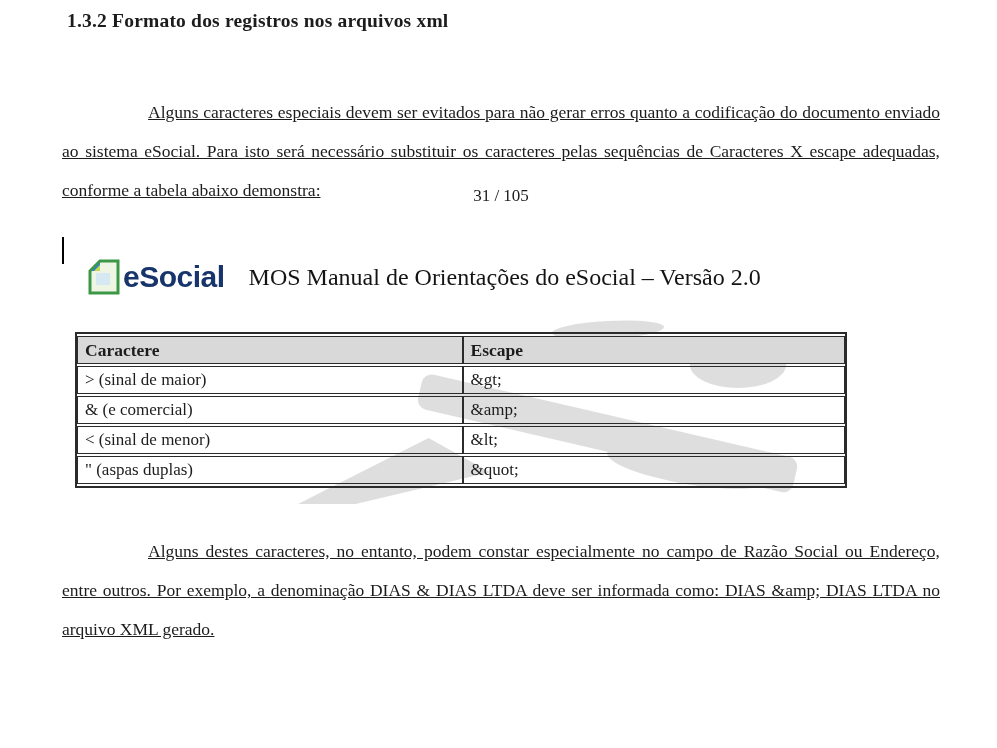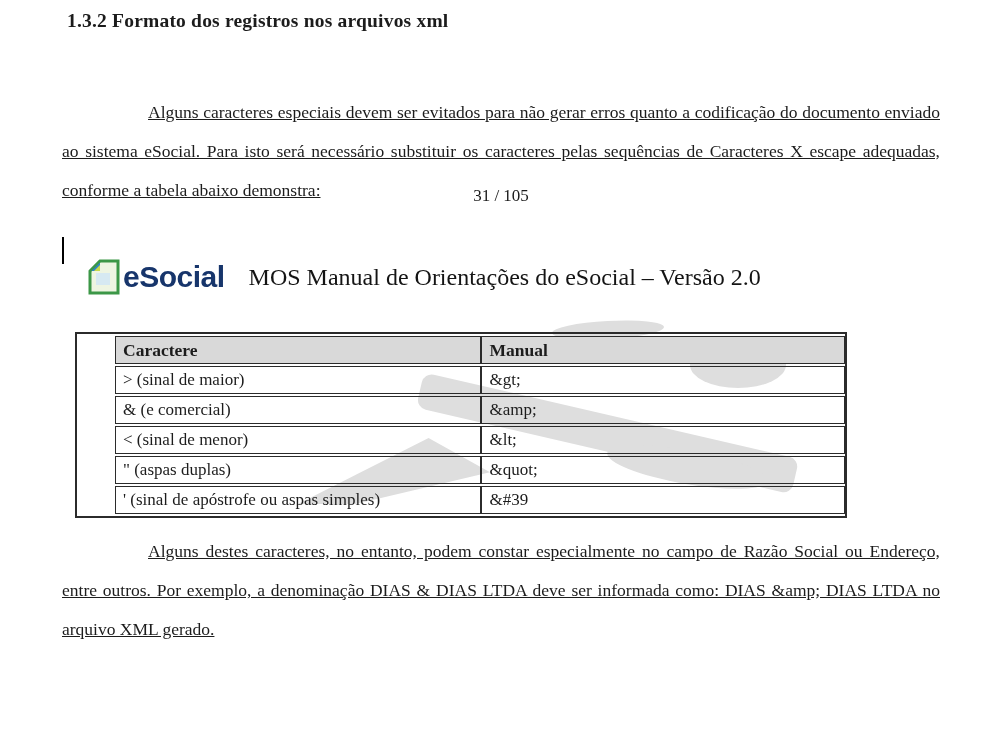--- a/index.html
+++ b/index.html
@@ -38,21 +38,21 @@
   .wm { position:absolute; background:var(--watermark_gray, #dedede); }
   .wm-blob1 { left:552px; top:321px; width:112px; height:18px; border-radius:50%; transform:rotate(-3deg); }
   .wm-blob2 { left:690px; top:342px; width:96px; height:46px; border-radius:50%; }
   .wm-band  { left:420px; top:372px; width:385px; height:36px; border-radius:10px; transform:rotate(13deg); transform-origin:left center; }
   .wm-tri   { left:298px; top:438px; width:192px; height:66px; clip-path:polygon(0 100%, 68% 0, 100% 52%, 30% 100%); }
   .wm-tail  { left:606px; top:450px; width:162px; height:34px; border-radius:50%; transform:rotate(10deg); }
 
   table.escape-table {
     position:absolute; left:75px; top:332px; width:772px; z-index:2;
     border-collapse:separate; border-spacing:0 2px; table-layout:fixed;
-    border:2px solid #2b2b2b; font-size:17px;padding-left:38px;
+    border:2px solid #2b2b2b; font-size:17px;
   }
   .escape-table th, .escape-table td {
     border:1px solid #2b2b2b; padding:1px 7px; height:24px; vertical-align:middle;
     overflow:hidden; white-space:nowrap;
   }
   .escape-table th {
     background:var(--table_header_gray, #d9d9d9); text-align:left; font-weight:bold; font-size:17.5px;
   }
   .escape-table td { background:transparent; }
 </style>
@@ -92,43 +92,39 @@
   </div>
 
   <table class="escape-table">
     <colgroup>
         <col style="width:50.2%">
         <col>
       </colgroup>
     <thead>
       <tr>
         <th>Caractere</th>
-        <th>Manual</th>
+        <th>Escape</th>
       </tr>
     </thead>
     <tbody>
       <tr>
         <td>&gt; (sinal de maior)</td>
         <td>&amp;gt;</td>
       </tr>
       <tr>
         <td>&amp; (e comercial)</td>
         <td>&amp;amp;</td>
       </tr>
       <tr>
         <td>&lt; (sinal de menor)</td>
         <td>&amp;lt;</td>
       </tr>
       <tr>
         <td>" (aspas duplas)</td>
         <td>&amp;quot;</td>
       </tr>
-      <tr>
-        <td>' (sinal de apóstrofe ou aspas simples)</td>
-        <td>&amp;#39</td>
-      </tr>
     </tbody>
   </table>
 
   <p class="body-par p2">Alguns destes caracteres, no entanto, podem constar especialmente no campo de Razão Social ou Endereço, entre outros. Por exemplo, a denominação DIAS &amp; DIAS LTDA deve ser informada como: DIAS &amp;amp; DIAS LTDA no arquivo XML gerado.</p>
 
 
 </div>
 
 </body></html>

